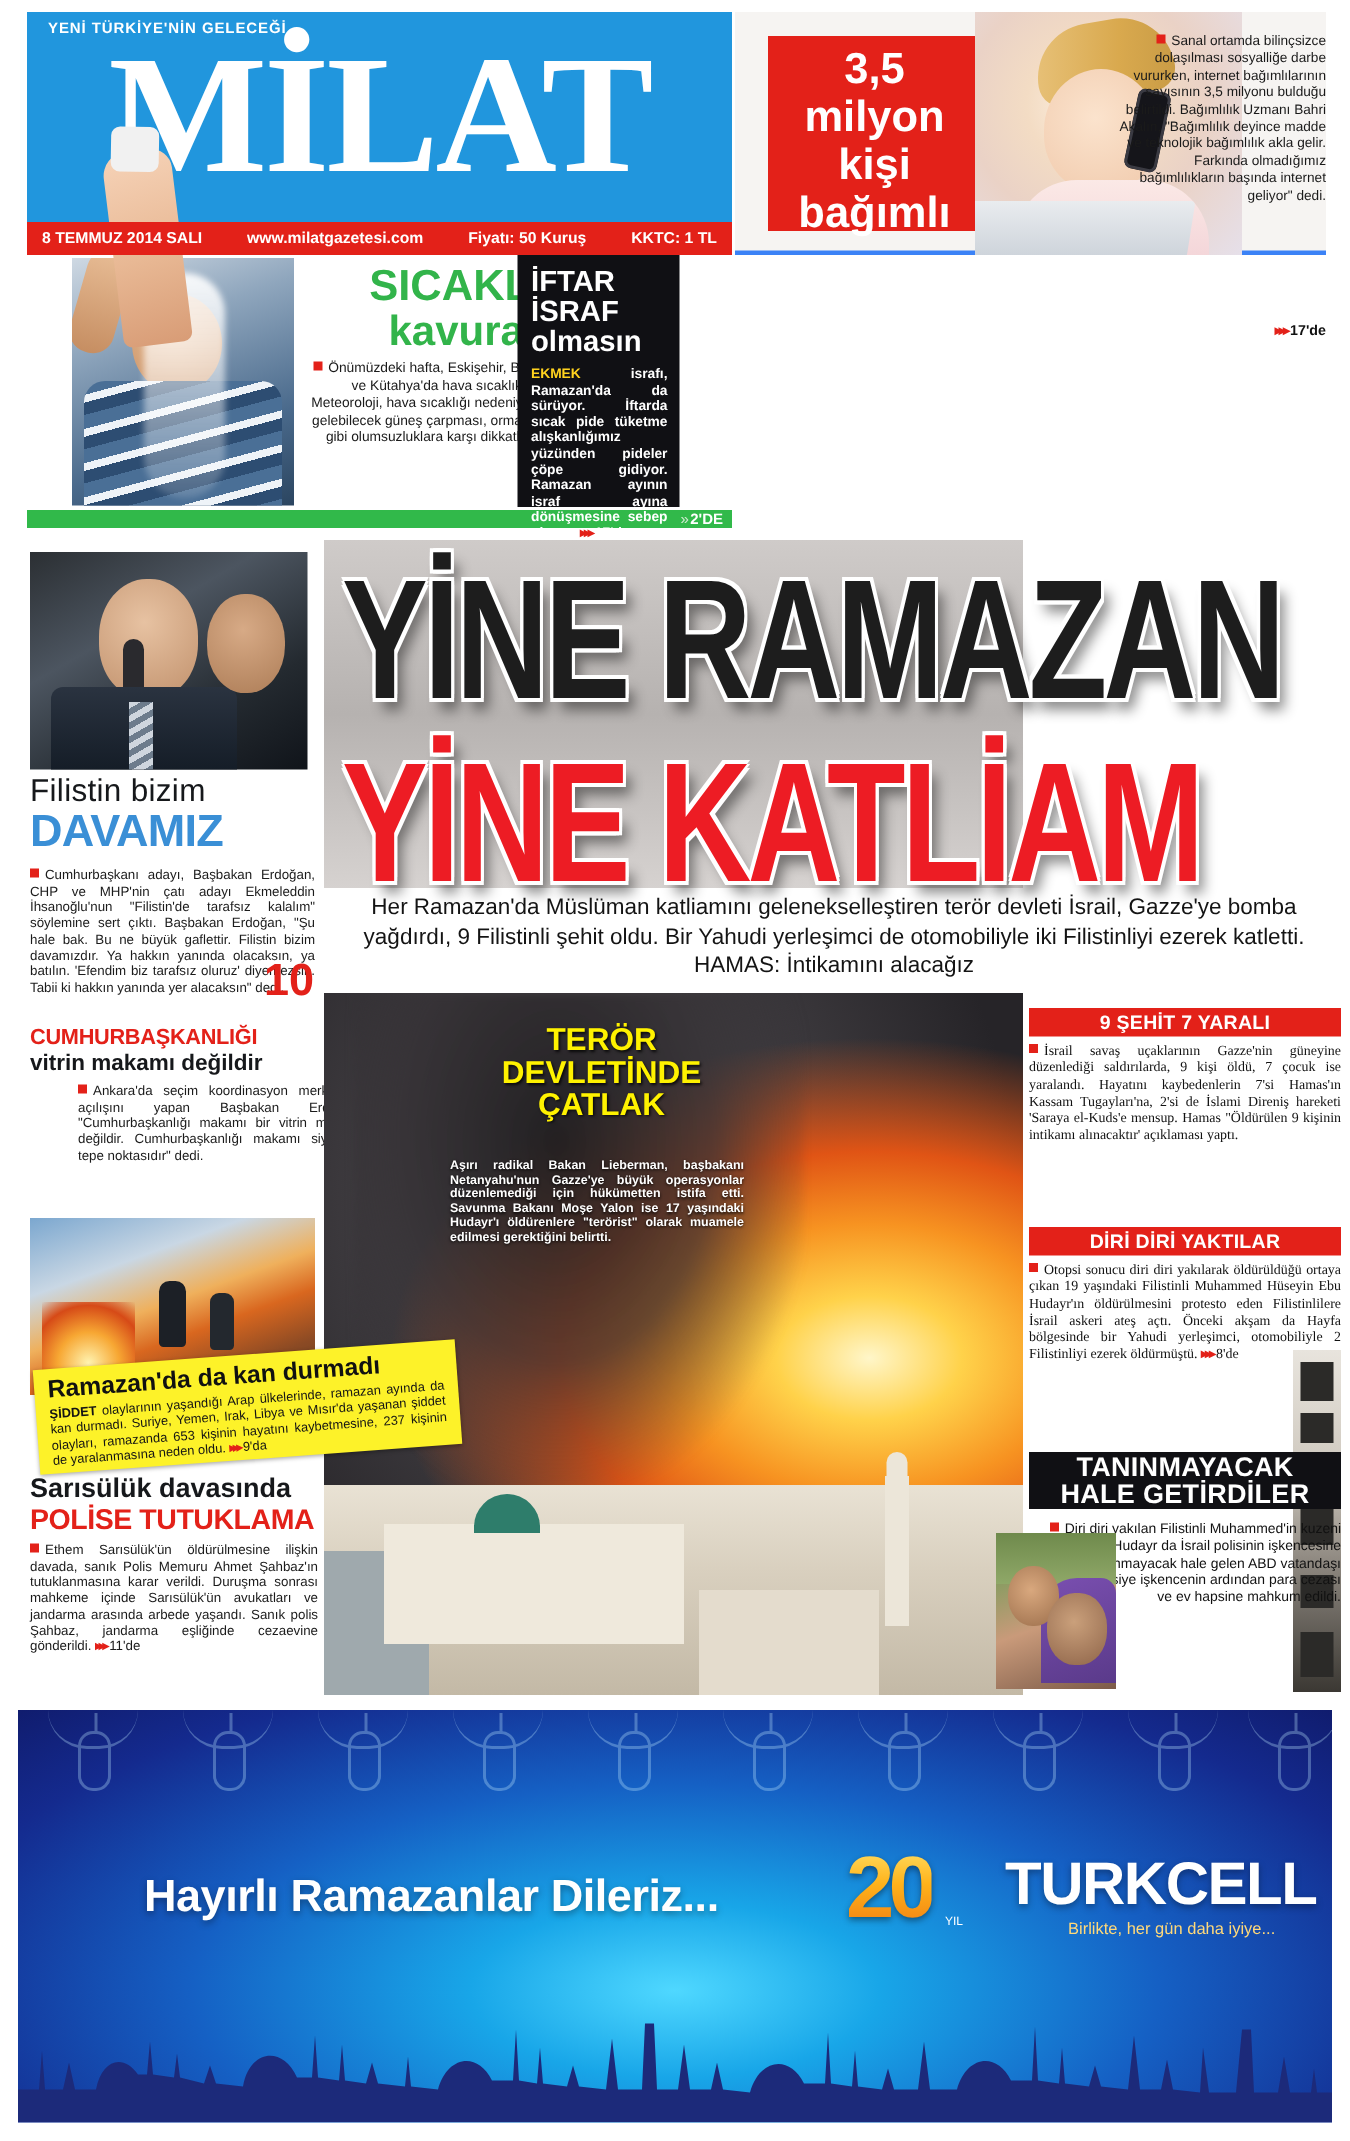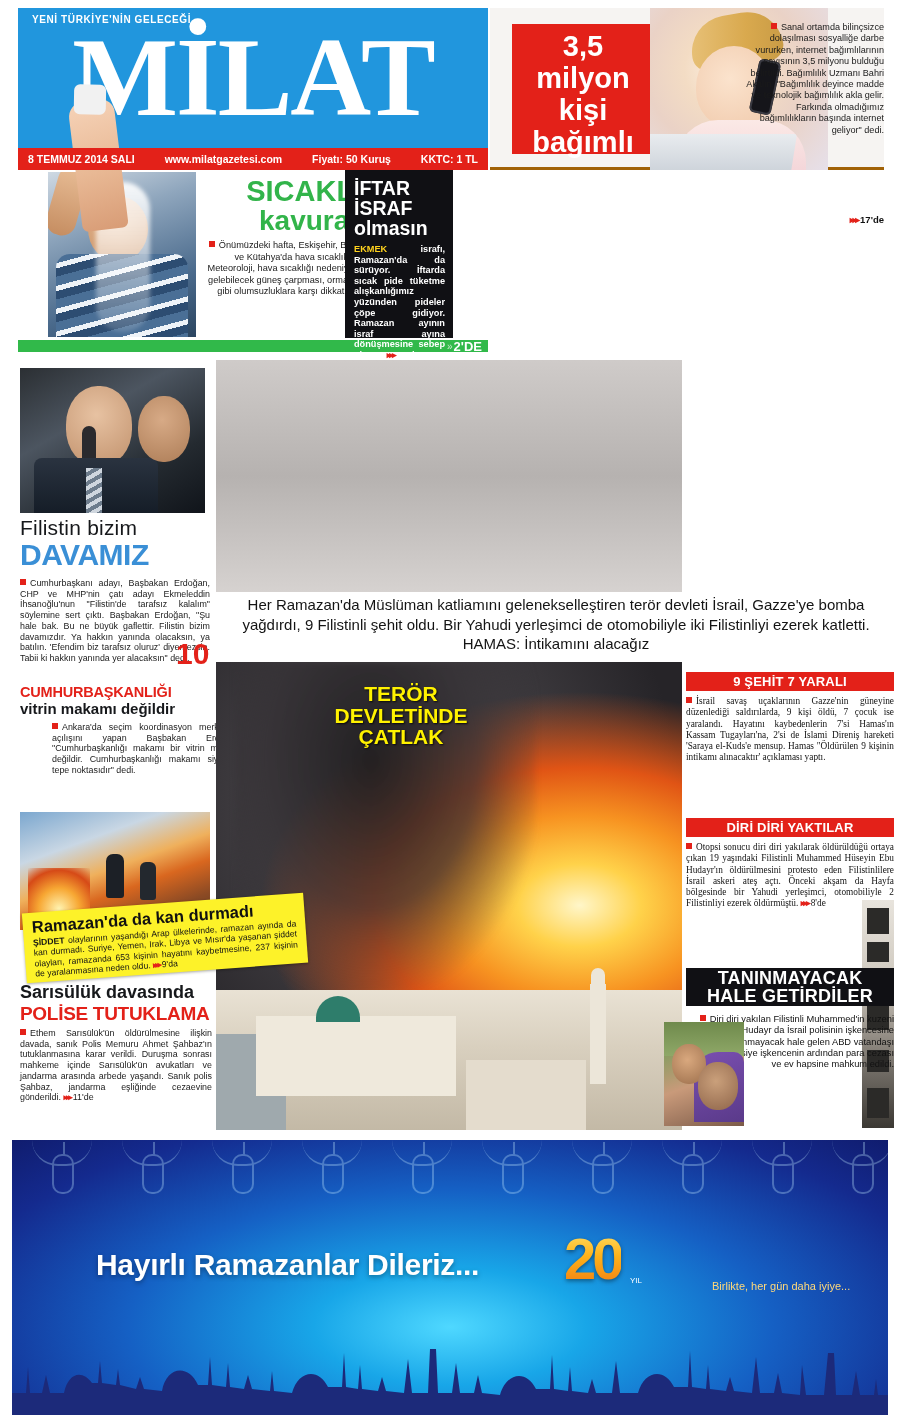--- a/index.html
+++ b/index.html
@@ -50,21 +50,21 @@
     display:flex; align-items:center; justify-content:space-between;
     padding: 0 10px;
     font-size: 10.5px; font-weight: bold;
     z-index: 7;
   }
   .infobar span { white-space: nowrap; }
 
   
   .top-right {
     position:absolute; left:490px; top:8px; width:394px; height:162px;
-    background:#f6f4f2; border-bottom:3px solid #a16207;
+    background:#f6f4f2; border-bottom:3px solid #3b82f6;
   }
   .tr-redbox {
     position:absolute; left:22px; top:16px; width:142px; height:130px;
     background:#e32119; color:#fff;
     font-size: 29px; font-weight: bold; line-height: 32px;
     text-align:center; padding-top:6px;
   }
   .tr-photo {
     position:absolute; left:160px; top:0; width:178px; height:162px;
     background: radial-gradient(circle at 42% 38%, #fdf0e2 0%, #f3dcc4 28%, #ead2c6 55%, #e6e0ea 100%);
@@ -143,21 +143,21 @@
   .sicaklar-head .l2 { font-size:28px; }
   .sicaklar-body {
     position:absolute; left:198px; top:240px; width:198px;
     font-size:9.2px; line-height:11.5px; color:#1a1a1a; text-align:right;
   }
   .greenbar {
     position:absolute; left:18px; top:340px; width:470px; height:12px;
     background:#31b94a;
     display:flex; align-items:center; justify-content:flex-end; padding-right:6px;
   }
-  .greenbar .gp { font-size:13px; font-weight:bold; color:#fff; }
+  .greenbar .gp { font-size:10px; font-weight:bold; color:#fff; }
   .greenbar .ga { color:#cfe9cf; letter-spacing:-2px; margin-right:3px; font-size:10px; }
 
   
   .iftar {
     position:absolute; left:345px; top:170px; width:108px; height:168px;
     background:#101014; color:#fff; padding:8px 8px 6px 9px;
   }
   .iftar-h { font-size:19.5px; line-height:20px; font-weight:bold; }
   .iftar-b { margin-top:6px; font-size:9.2px; line-height:10.6px; text-align:justify; font-weight:bold; }
   .iftar-b .lead { color:#ffd21e; }
@@ -571,28 +571,33 @@
   <div class="main-photo">
     <div class="smoke"></div>
     <div class="city"></div>
     <div class="bld3"></div>
     <div class="bld1"></div>
     <div class="bld2"></div>
     <div class="dome"></div>
     <div class="minaret"></div>
   </div>
 
+  <div class="headline">
+    <div class="hl-line1">YİNE RAMAZAN</div>
+    <div class="hl-line2">YİNE KATLİAM</div>
+  </div>
 
   <div class="standfirst">Her Ramazan'da Müslüman katliamını gelenekselleştiren terör devleti İsrail, Gazze'ye bomba yağdırdı, 9 Filistinli şehit oldu. Bir Yahudi yerleşimci de otomobiliyle iki Filistinliyi ezerek katletti. HAMAS: İntikamını alacağız</div>
 
   <div class="teror-h">
     <div>TERÖR</div>
     <div>DEVLETİNDE</div>
     <div>ÇATLAK</div>
   </div>
+  <div class="teror-b">Aşırı radikal Bakan Lieberman, başbakanı Netanyahu'nun Gazze'ye büyük operasyonlar düzenlemediği için hükümetten istifa etti. Savunma Bakanı Moşe Yalon ise 17 yaşındaki Hudayr'ı öldürenlere "terörist" olarak muamele edilmesi gerektiğini belirtti.</div>
 
   <div class="yellow-box">
     <div class="yb-h">Ramazan'da da kan durmadı</div>
     <div class="yb-b">
       <span class="lead">ŞİDDET</span><span> olaylarının yaşandığı Arap ülkelerinde, ramazan ayında da kan durmadı. Suriye, Yemen, Irak, Libya ve Mısır'da yaşanan şiddet olayları, ramazanda 653 kişinin hayatını kaybetmesine, 237 kişinin de yaralanmasına neden oldu.</span>
       <span class="arrows">▸▸▸</span><span>9'da</span>
     </div>
   </div>
 
   <div class="sari-h1">Sarısülük davasında</div>
@@ -658,20 +663,21 @@
       <b style="left:820px;"></b>
         <span style="left:840px;"></span>
     </div>
 
     <div class="ad-slogan">Hayırlı Ramazanlar Dileriz...</div>
 
     <div class="tc-logo">
       <span class="tc-20">20</span>
       <span class="tc-yil">YIL</span>
     </div>
+    <div class="tc-name">TURKCELL</div>
     <div class="tc-tag">Birlikte, her gün daha iyiye...</div>
 
     <svg class="skyline" viewBox="0 0 876 92" preserveAspectRatio="none">
       <path fill="#1c2a7a" d="M0,92 L0,70 L14,70 L16,44 L18,70 L30,70 L34,52 L38,70 L52,70
         C56,50 70,46 80,60 L86,60 L88,38 L90,60 L104,62 L106,46 L108,62 L124,66 L128,54 L132,66
         L150,68 C154,44 176,40 186,62 L196,62 L198,34 L200,62 L214,64 L216,40 L218,64 L232,66
         L236,52 L240,66 L258,68 L260,48 L262,68 L280,70 C286,48 306,44 316,64 L330,64 L332,30 L334,64
         L346,66 L348,42 L350,66 L366,68 L370,54 L374,68 L392,70 L396,36 L400,70 L416,70 L418,26 L424,26
         L426,70 L440,70 L444,40 L448,70 L462,70 L466,52 L470,70 L488,72 C494,50 514,46 524,66
         L538,66 L540,32 L542,66 L556,68 L558,44 L560,68 L576,70 L580,56 L584,70 L600,70 L604,38

